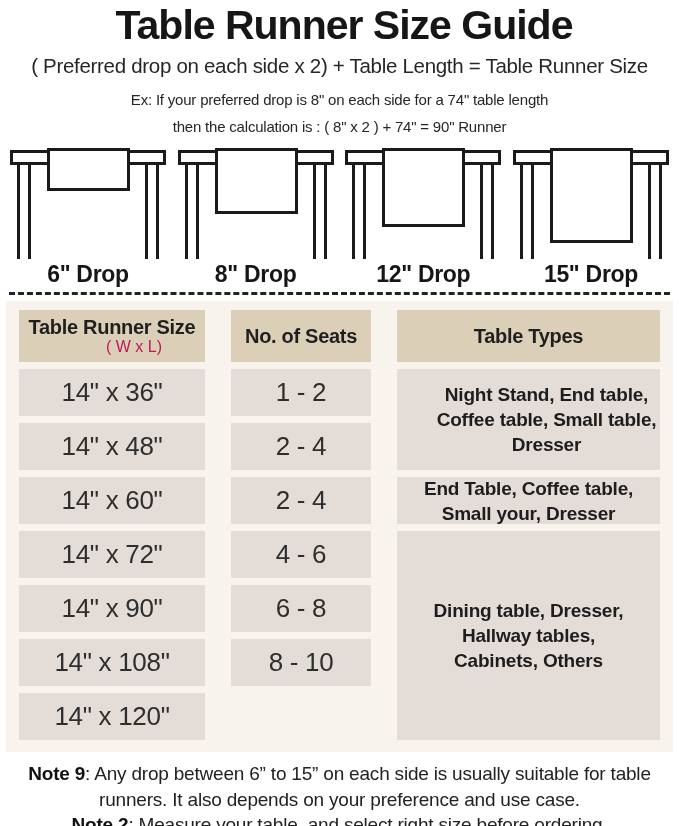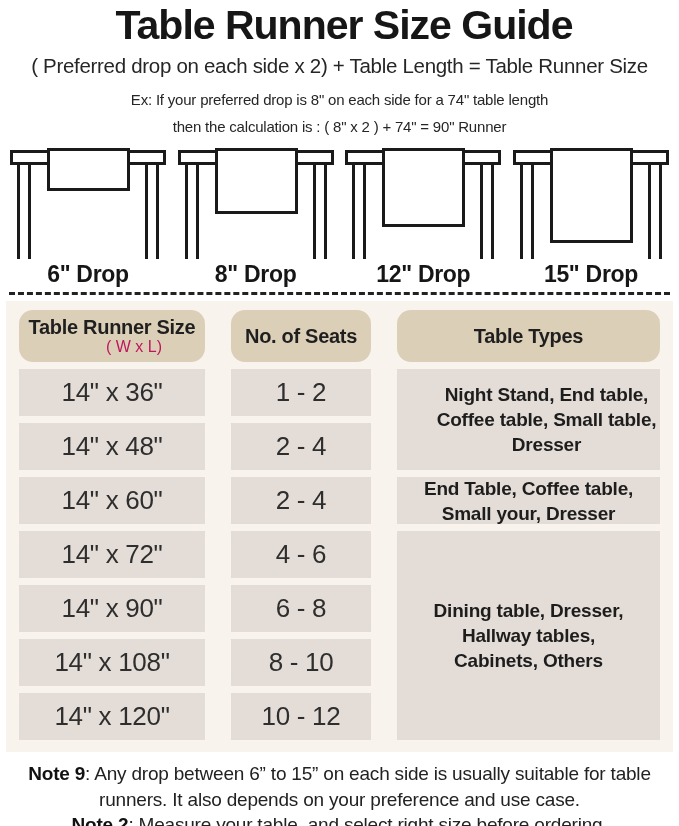--- a/index.html
+++ b/index.html
@@ -56,21 +56,20 @@
     padding:9px 13px 12px 13px;
     display:grid;
     grid-template-columns:186px 140px 1fr;
     grid-template-rows:52px repeat(7,47px);
     column-gap:26px;row-gap:7px;
   }
   .hcell{
     background:var(--header-bg);
     display:flex;flex-direction:column;align-items:center;justify-content:center;
     text-align:center;
-    border-radius:14px;
   }
   .hcell .h-main{font-weight:700;font-size:20px;line-height:22px;letter-spacing:-0.3px;}
   .hcell .h-sub{font-size:16px;line-height:18px;color:#be185d;margin-left:44px;}
   .dcell{
     background:var(--cell-bg);
     display:flex;align-items:center;justify-content:center;
     font-size:26px;letter-spacing:-0.3px;color:#2e2e2e;
   }
   .tcell{
     background:var(--cell-bg);
@@ -172,21 +171,20 @@
     <div class="dcell" style="grid-column:1;grid-row:6;">14" x 90"</div>
     <div class="dcell" style="grid-column:1;grid-row:7;">14" x 108"</div>
     <div class="dcell" style="grid-column:1;grid-row:8;">14" x 120"</div>
 
     <div class="dcell" style="grid-column:2;grid-row:2;">1 - 2</div>
     <div class="dcell" style="grid-column:2;grid-row:3;">2 - 4</div>
     <div class="dcell" style="grid-column:2;grid-row:4;">2 - 4</div>
     <div class="dcell" style="grid-column:2;grid-row:5;">4 - 6</div>
     <div class="dcell" style="grid-column:2;grid-row:6;">6 - 8</div>
     <div class="dcell" style="grid-column:2;grid-row:7;">8 - 10</div>
-    <div class="dcell" style="grid-column:2;grid-row:8;">10 - 12</div>
 
     <div class="tcell w235" style="grid-column:3;grid-row:2 / span 2;padding-left:36px;">
       <span>Night Stand, End table, Coffee table, Small table, Dresser</span>
     </div>
     <div class="tcell w255" style="grid-column:3;grid-row:4;">
       <span>End Table, Coffee table, Small your, Dresser</span>
     </div>
     <div class="tcell w205" style="grid-column:3;grid-row:5 / span 4;">
       <span>Dining table, Dresser, Hallway tables, Cabinets, Others</span>
     </div>

